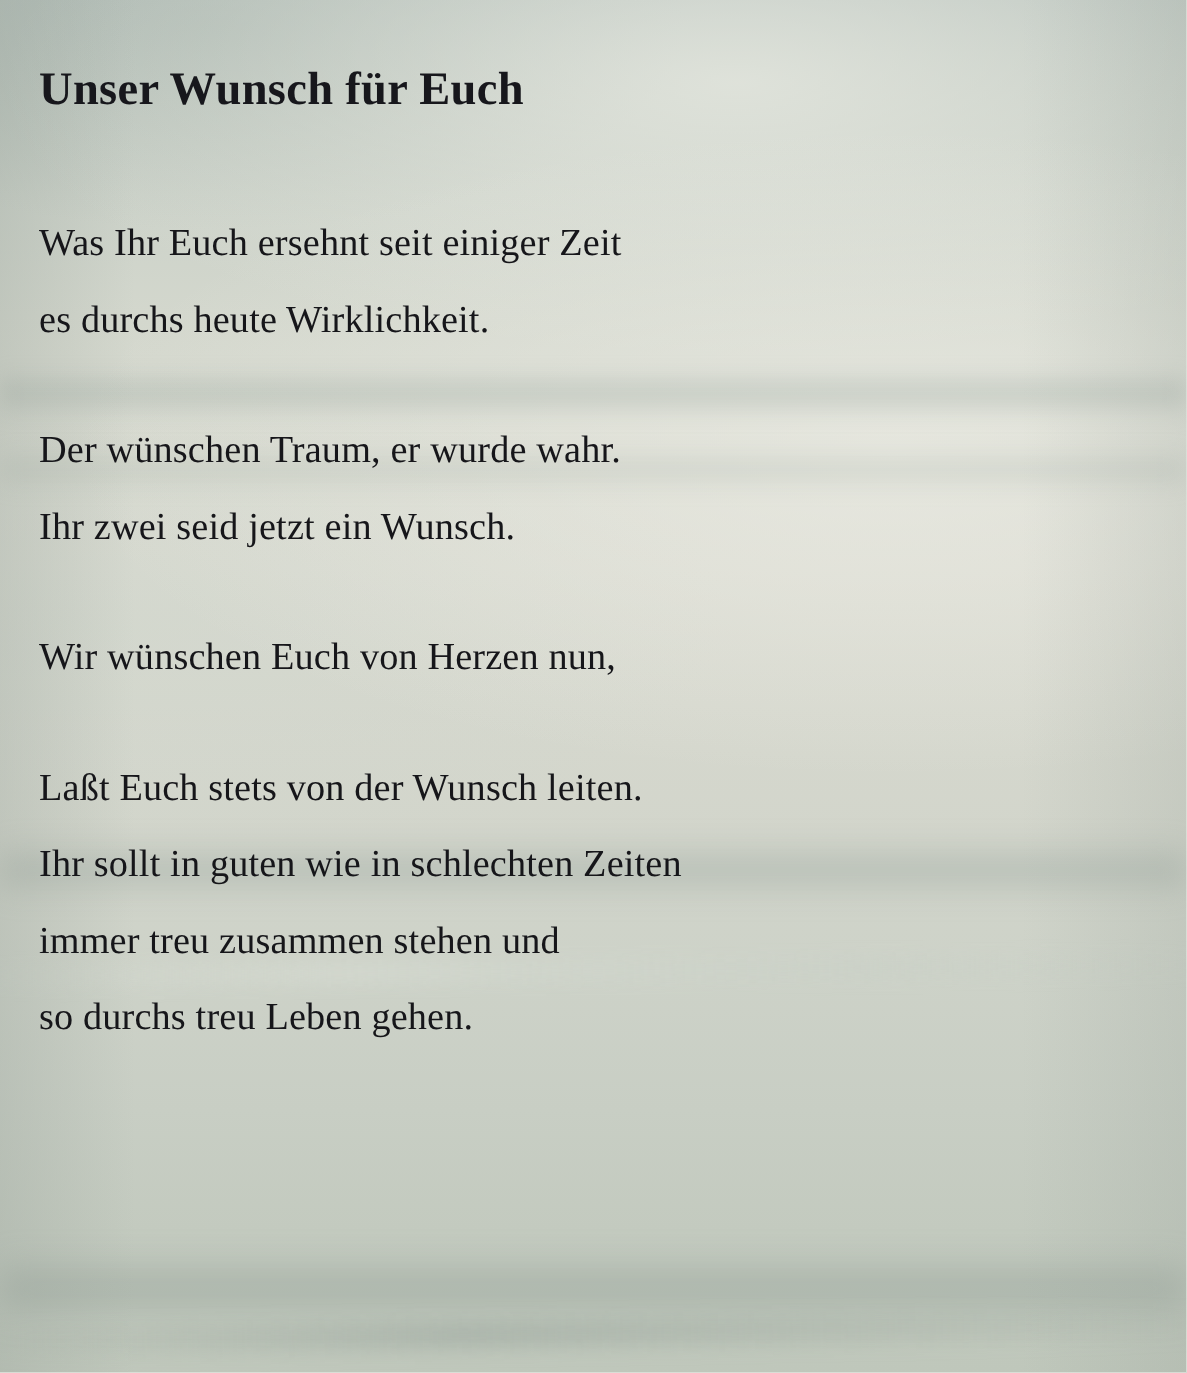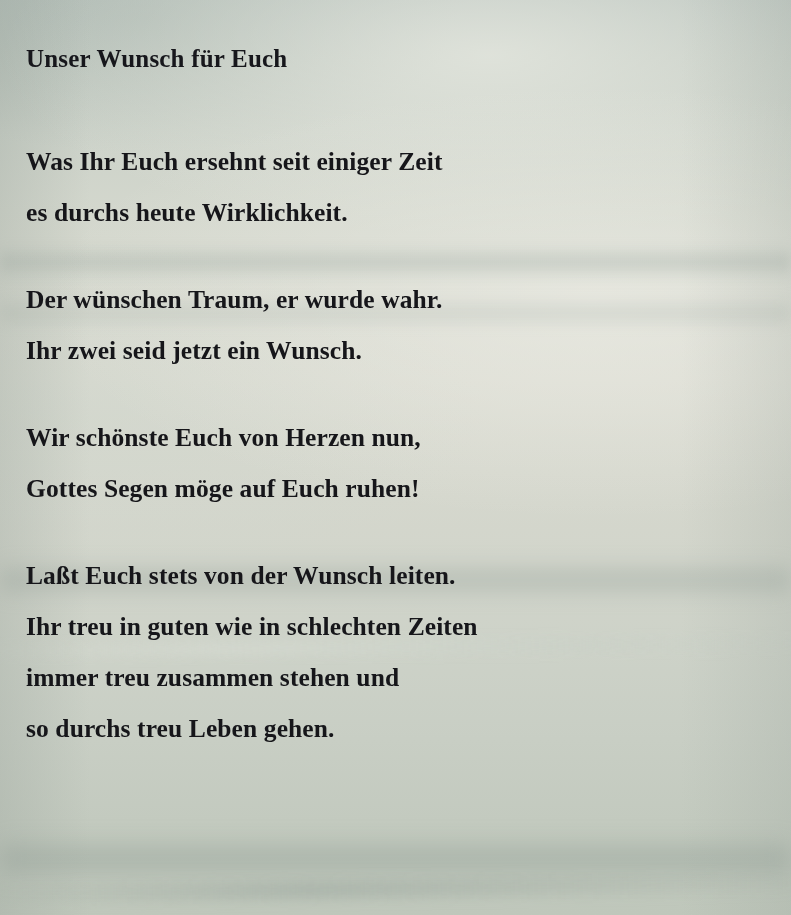--- a/index.html
+++ b/index.html
@@ -96,42 +96,41 @@
       linear-gradient(to left, rgba(150,160,152,0.22) 0px, rgba(150,160,152,0.0) 110px);
   }
 
   .content {
     position: relative;
     z-index: 2;
     padding: 42px 30px 0 26px;
   }
 
   .poem-title {
-    font-size: 25px;
+    font-size: 31px;
     font-weight: bold;
     color: #17171c;
     letter-spacing: 0.2px;
     margin: 0 0 0 0;
     line-height: 34px;
   }
 
   .stanza {
     margin-top: 36px;
   }
   .stanza.first-stanza {
     margin-top: 60px;
   }
 
   .verse-line {
     font-size: 25.5px;
     color: #16161a;
     line-height: 51px;
     white-space: pre;
     letter-spacing: 0.1px;
-    font-weight: bold;
   }
 </style>
 </head>
 <body>
 
 <div class="page">
 
   <div class="bg-layer bg-base"></div>
   <div class="bg-layer bg-haze-top"></div>
   <div class="bg-layer bg-haze-mid"></div>
@@ -151,25 +150,24 @@
       <div class="verse-line">Was Ihr Euch ersehnt seit einiger Zeit</div>
       <div class="verse-line">es durchs heute Wirklichkeit.</div>
     </div>
 
     <div class="stanza">
       <div class="verse-line">Der wünschen Traum, er wurde wahr.</div>
       <div class="verse-line">Ihr zwei seid jetzt ein Wunsch.</div>
     </div>
 
     <div class="stanza">
-      <div class="verse-line">Wir schönste Euch von Herzen nun,</div>
-      <div class="verse-line">Gottes Segen möge auf Euch ruhen!</div>
+      <div class="verse-line">Wir wünschen Euch von Herzen nun,</div>
     </div>
 
     <div class="stanza">
       <div class="verse-line">Laßt Euch stets von der Wunsch leiten.</div>
-      <div class="verse-line">Ihr treu in guten wie in schlechten Zeiten</div>
+      <div class="verse-line">Ihr sollt in guten wie in schlechten Zeiten</div>
       <div class="verse-line">immer treu zusammen stehen und</div>
       <div class="verse-line">so durchs treu Leben gehen.</div>
     </div>
 
   </div>
 </div>
 
 </body></html>

